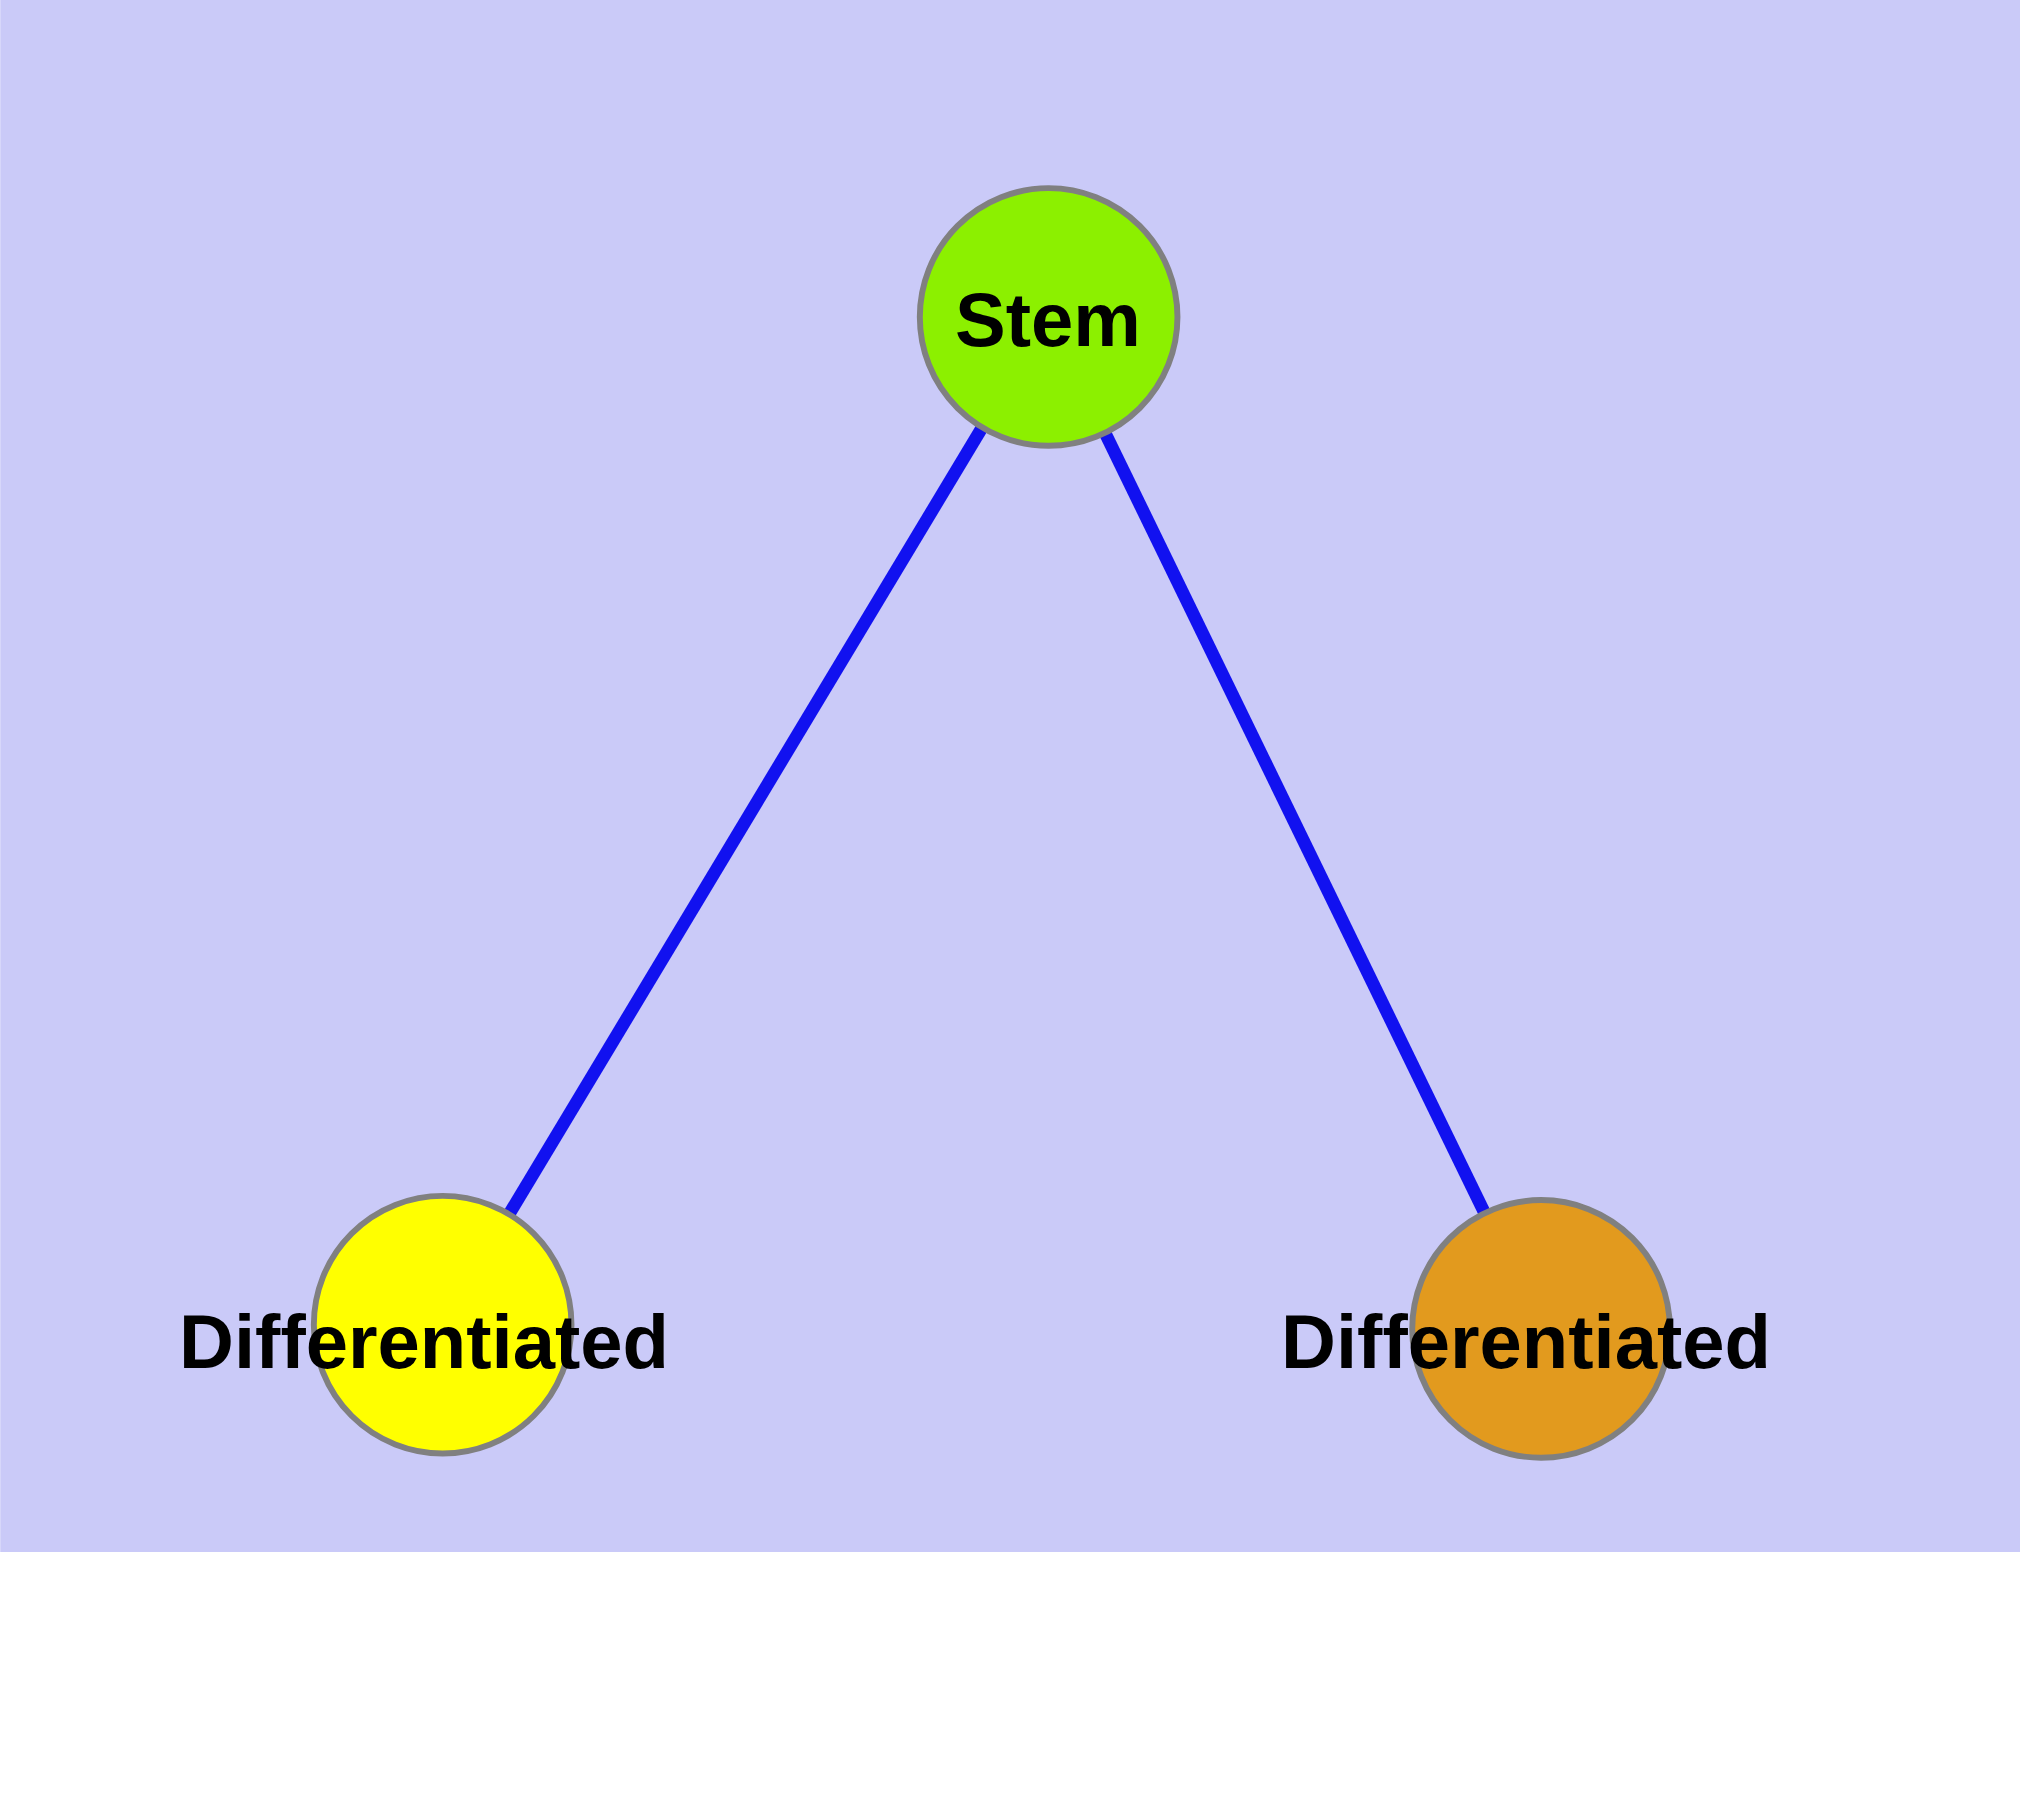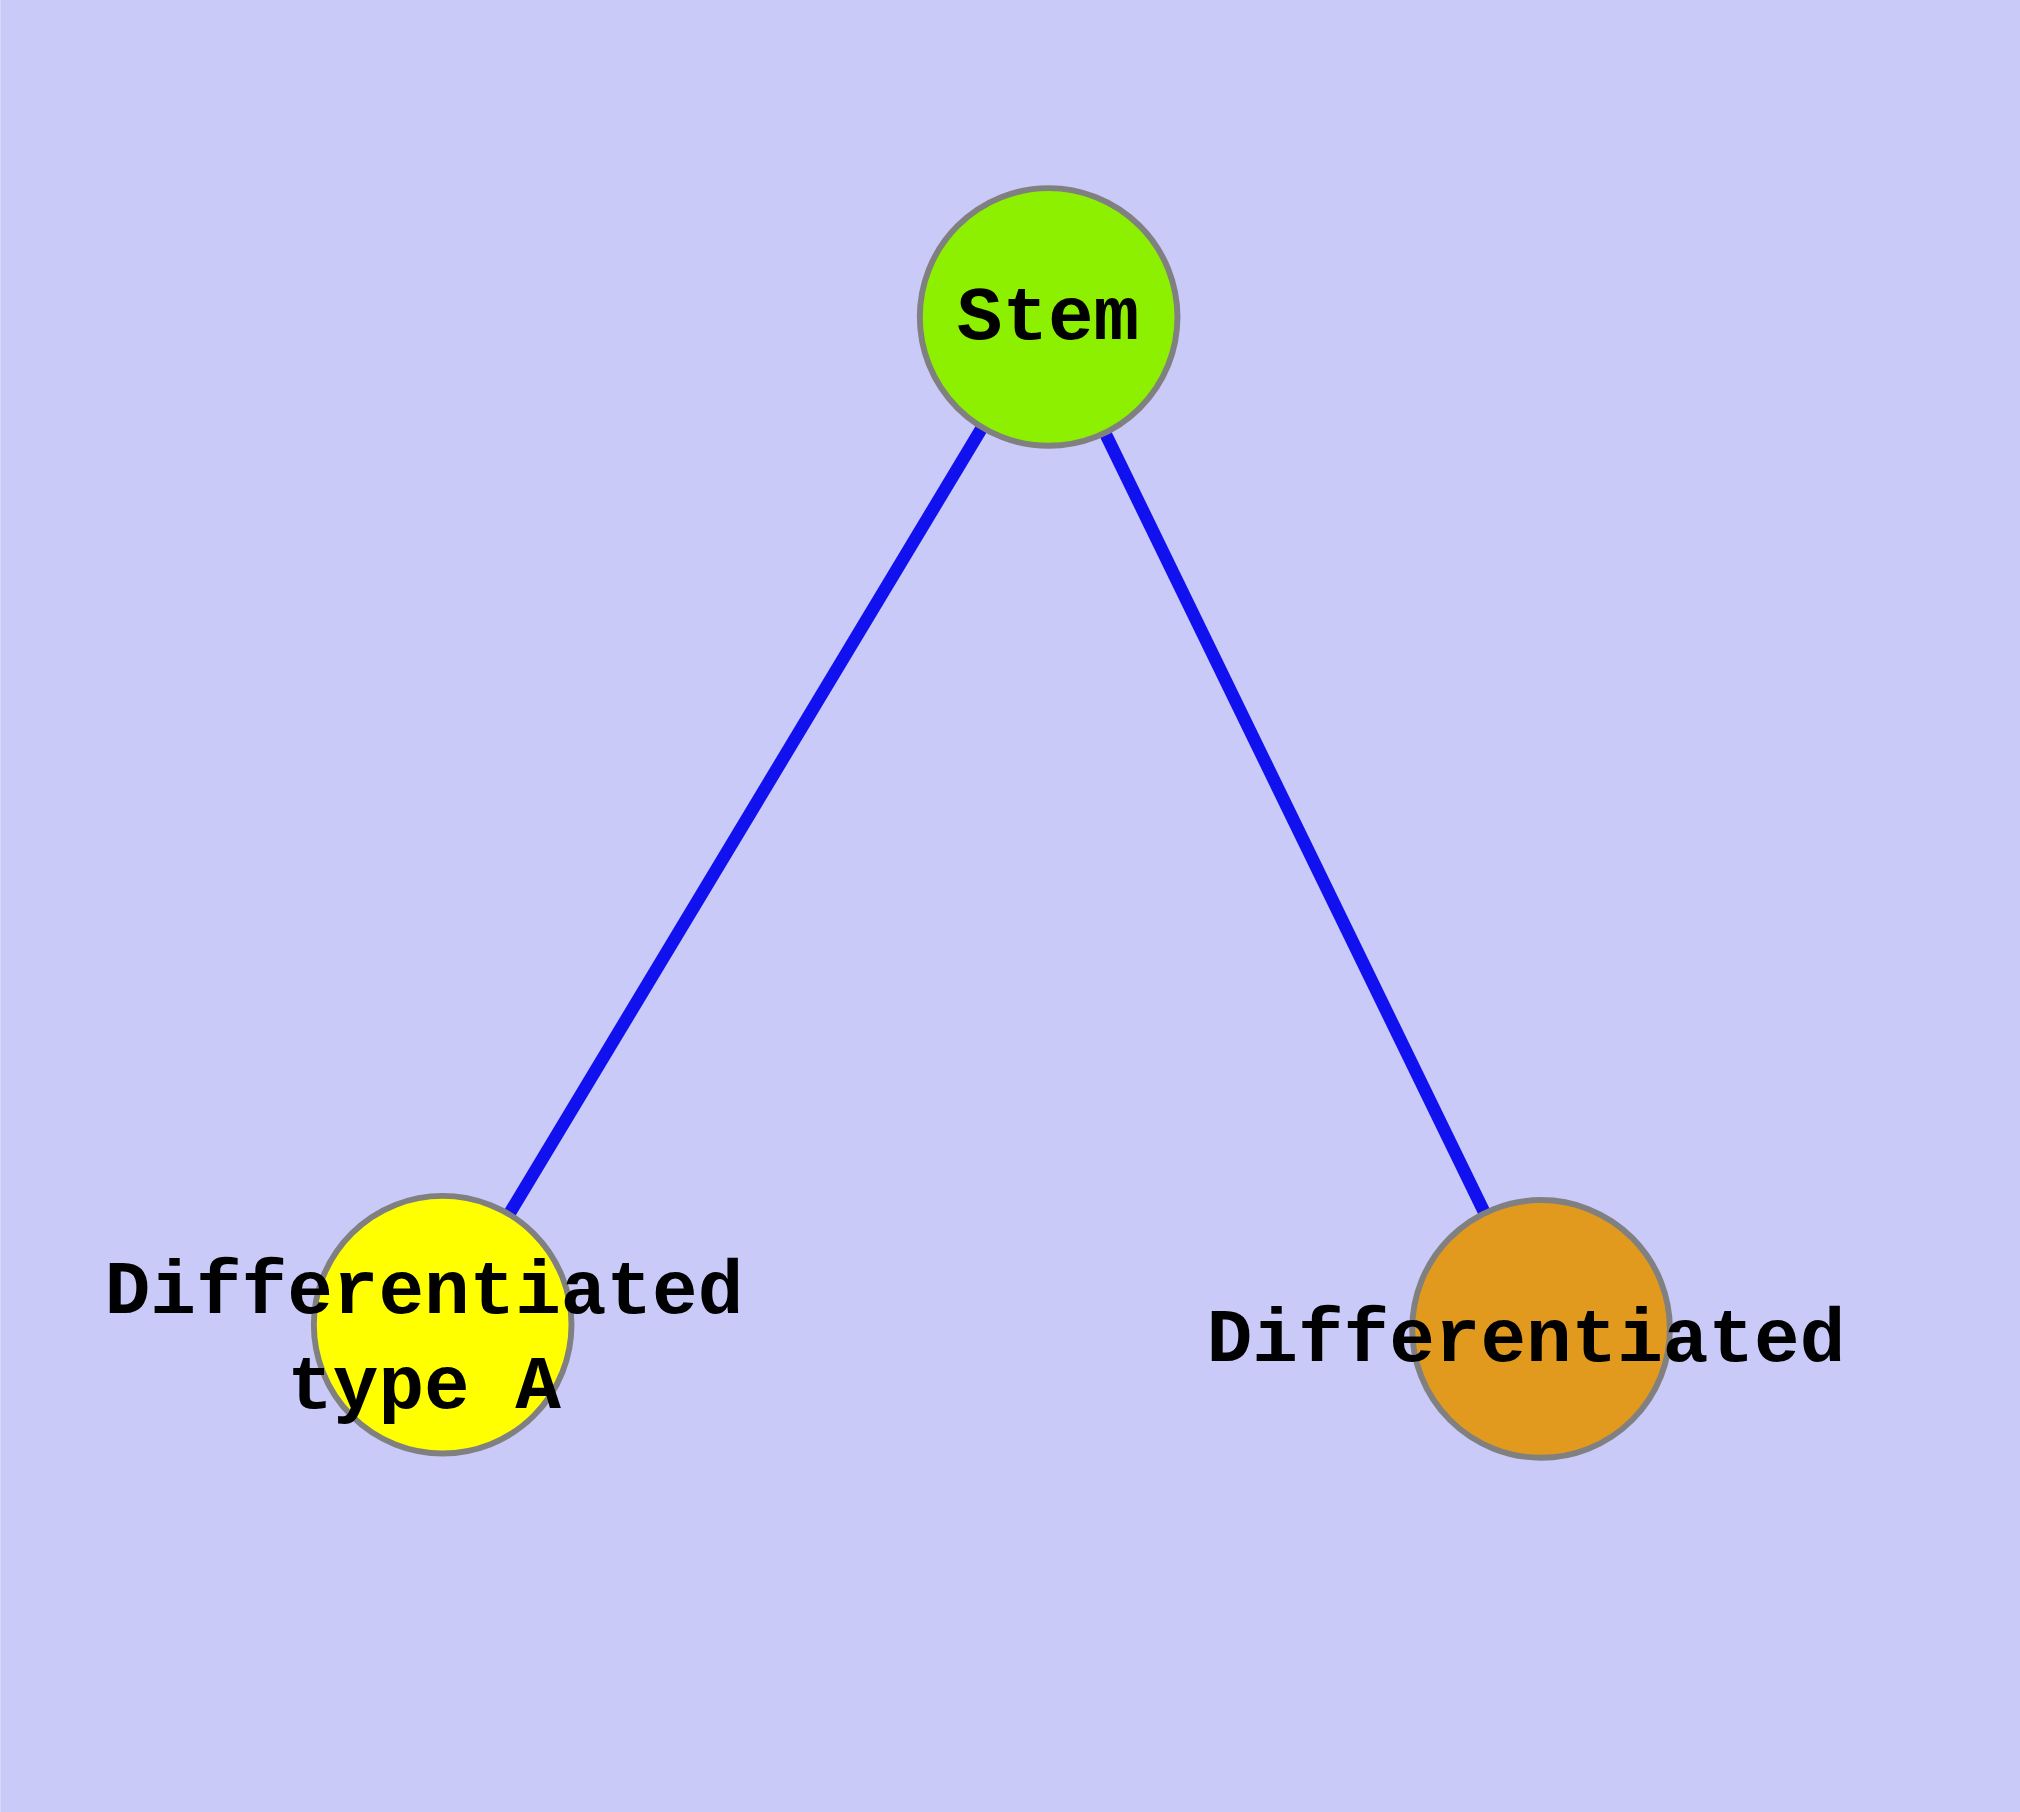--- a/index.html
+++ b/index.html
@@ -2,23 +2,23 @@
 <html style="font-size:13.6px"><head>
 <meta charset="utf-8">
 <style>
   html, body {
     margin: 0;
     padding: 0;
   }
   .stage {
     position: relative;
     width: 2021px;
-    height: 1812px;
+    height: 1552px;
     overflow: hidden;
-    font-family: Liberation Mono, monospace;
+    font-family: Liberation Sans, sans-serif;
   }
   .stage svg {
     position: absolute;
     left: 0;
     top: 0;
     width: 2021px;
     height: 1812px;
     display: block;
   }
   .node-circle {
@@ -61,21 +61,20 @@
 
     <circle class="node-circle" cx="1818" cy="1568" r="152" fill="#e29a1e"></circle>
   </svg>
 
   <div class="node-label label-stem">
     <div>Stem</div>
   </div>
 
   <div class="node-label label-a">
     <div>Differentiated</div>
-    <div>type A</div>
   </div>
 
   <div class="node-label label-b">
     <div>Differentiated</div>
   </div>
 
 </div>
 
 
 </body></html>

